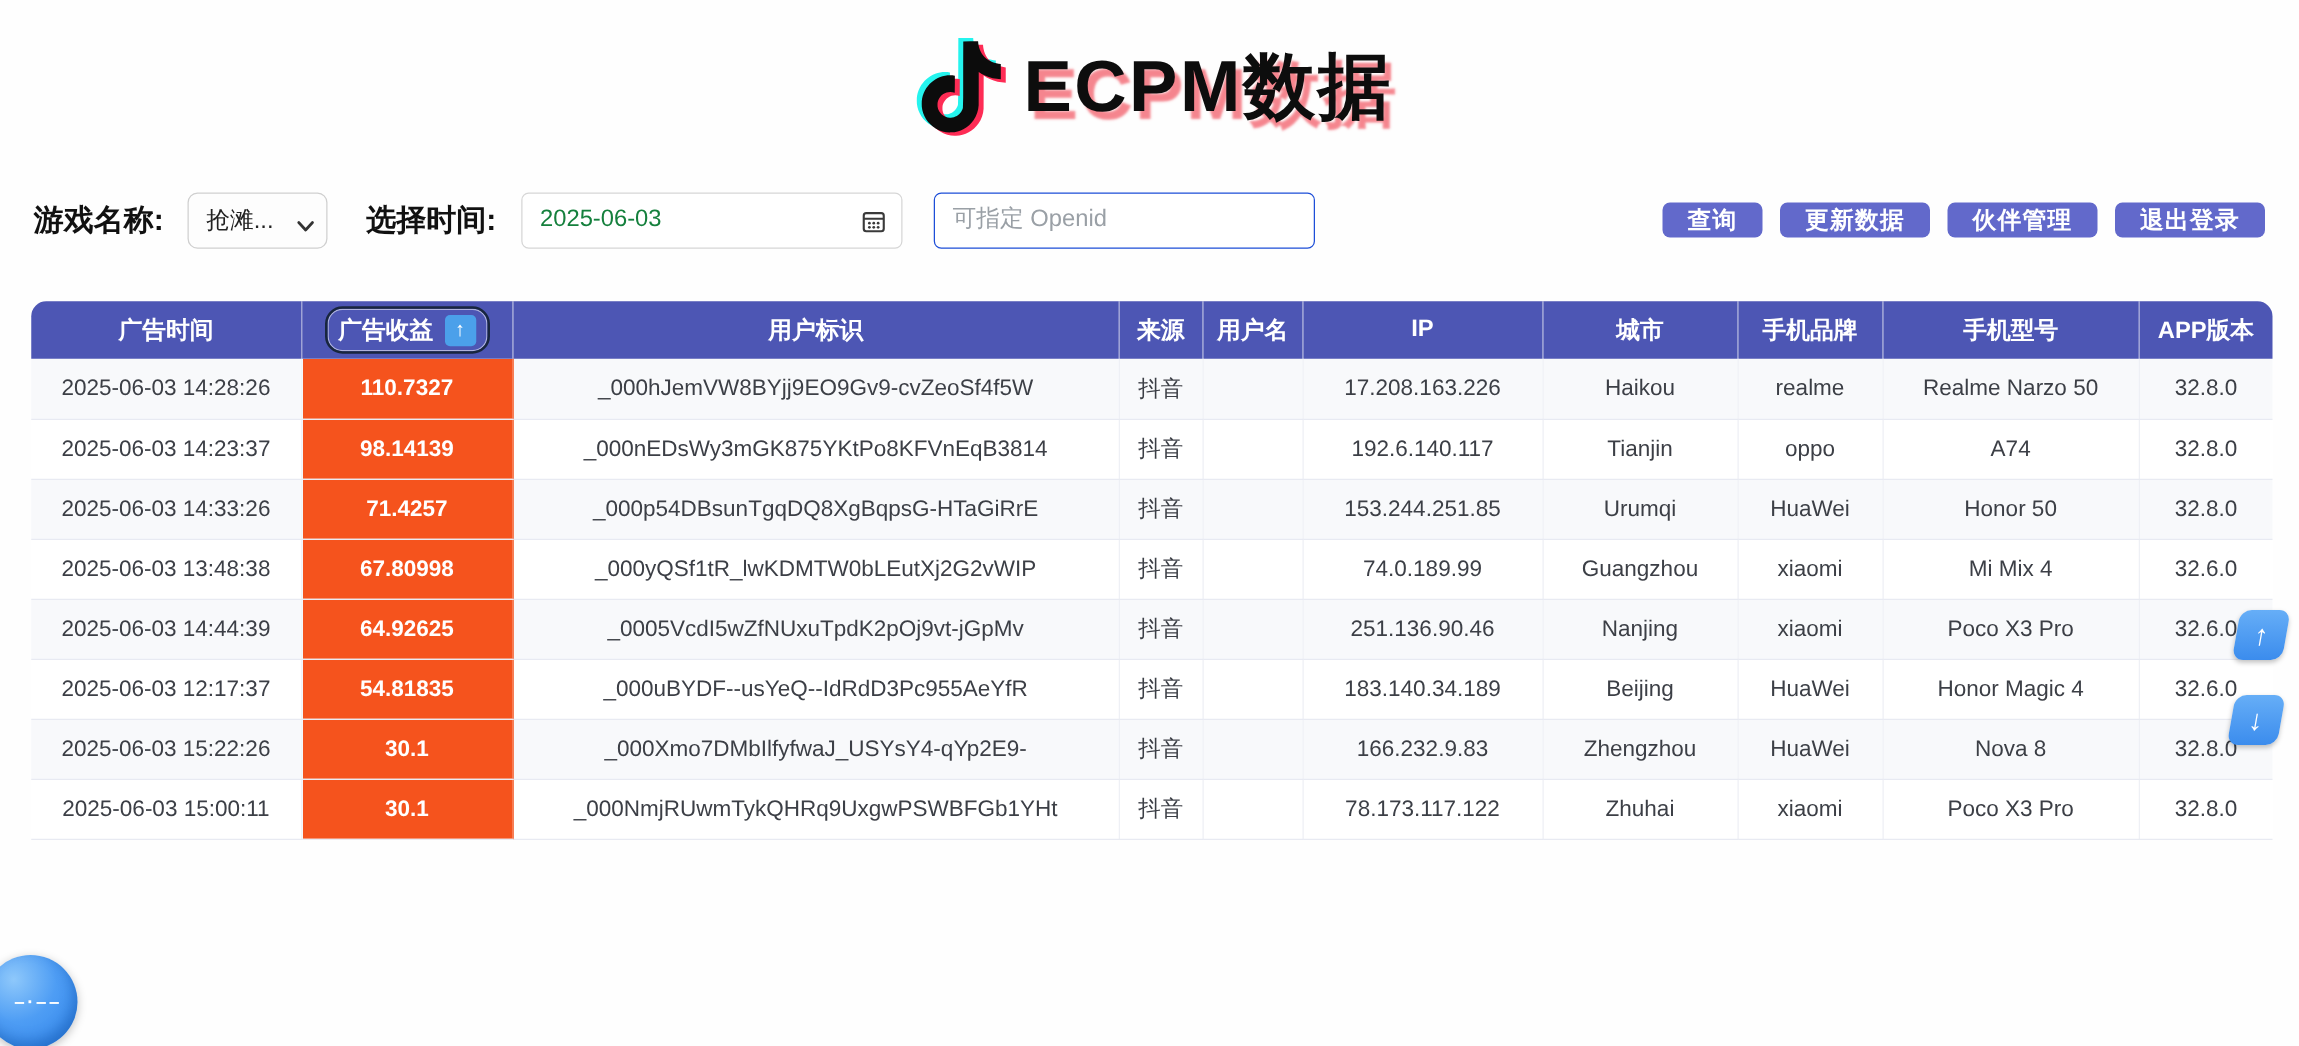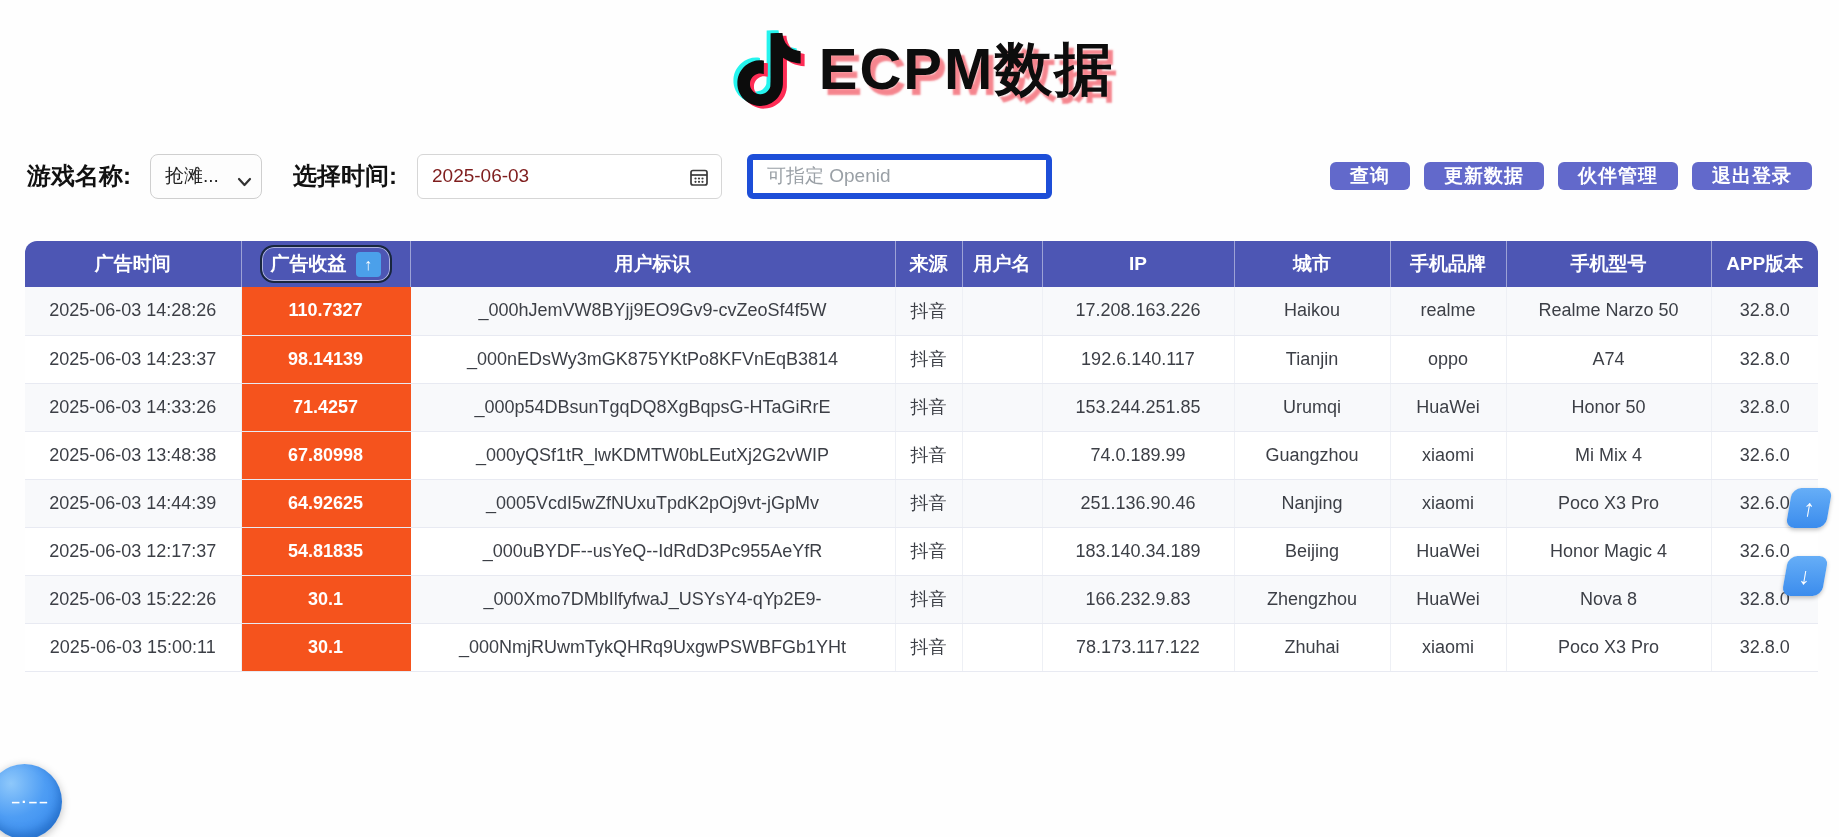--- a/index.html
+++ b/index.html
@@ -16,23 +16,23 @@
   
   .filter-row { display:flex; align-items:center; margin-top:36px; padding:0 27px; height:46px; }
   .filter-label { font-size:24px; font-weight:bold; color:#111; }
   .fake-select { position:relative; width:112px; height:45px; margin-left:19px; border:1px solid #cfcfcf;
     border-radius:8px; background:#fdfdfd; display:flex; align-items:center; padding:0 28px 0 14px;
     font-size:19px; color:#222; cursor:pointer; }
   .fake-select .chev { position:absolute; right:9px; top:15px; }
   .filter-label.second { margin-left:31px; }
   .date-box { position:relative; width:305px; height:45px; margin-left:20px; border:1px solid #d6d6d6;
     border-radius:6px; background:#fff; display:flex; align-items:center; padding:0 14px;
-    font-size:19px; color:#7f1d1d; cursor:pointer; }
+    font-size:19px; color:#15803d; cursor:pointer; }
   .date-box svg { position:absolute; right:12px; top:12px; }
-  .openid-input { width:305px; height:45px; margin-left:25px; border:6px solid #1d4ed8; border-radius:6px;
+  .openid-input { width:305px; height:45px; margin-left:25px; border:1px solid #1d4ed8; border-radius:6px;
     background:#fff; padding:0 14px; font-size:19px; color:#222;
     font-family:"Liberation Sans","DejaVu Sans",sans-serif; }
   .openid-input::placeholder { color:#9aa0a6; }
   .btn-group { margin-left:auto; display:flex; gap:14px; }
   .btn { height:28px; padding:0 20px; border:none; border-radius:6px; background:#6269cb; color:#fff;
     font-size:19px; font-weight:bold; cursor:pointer; font-family:inherit; letter-spacing:1px; }
 
   
   .stats { margin:38px 27px 0 21px; height:127px; background:#e9ecf6; border-radius:12px;
     display:flex; justify-content:space-between; align-items:center; padding:0 42px; }

